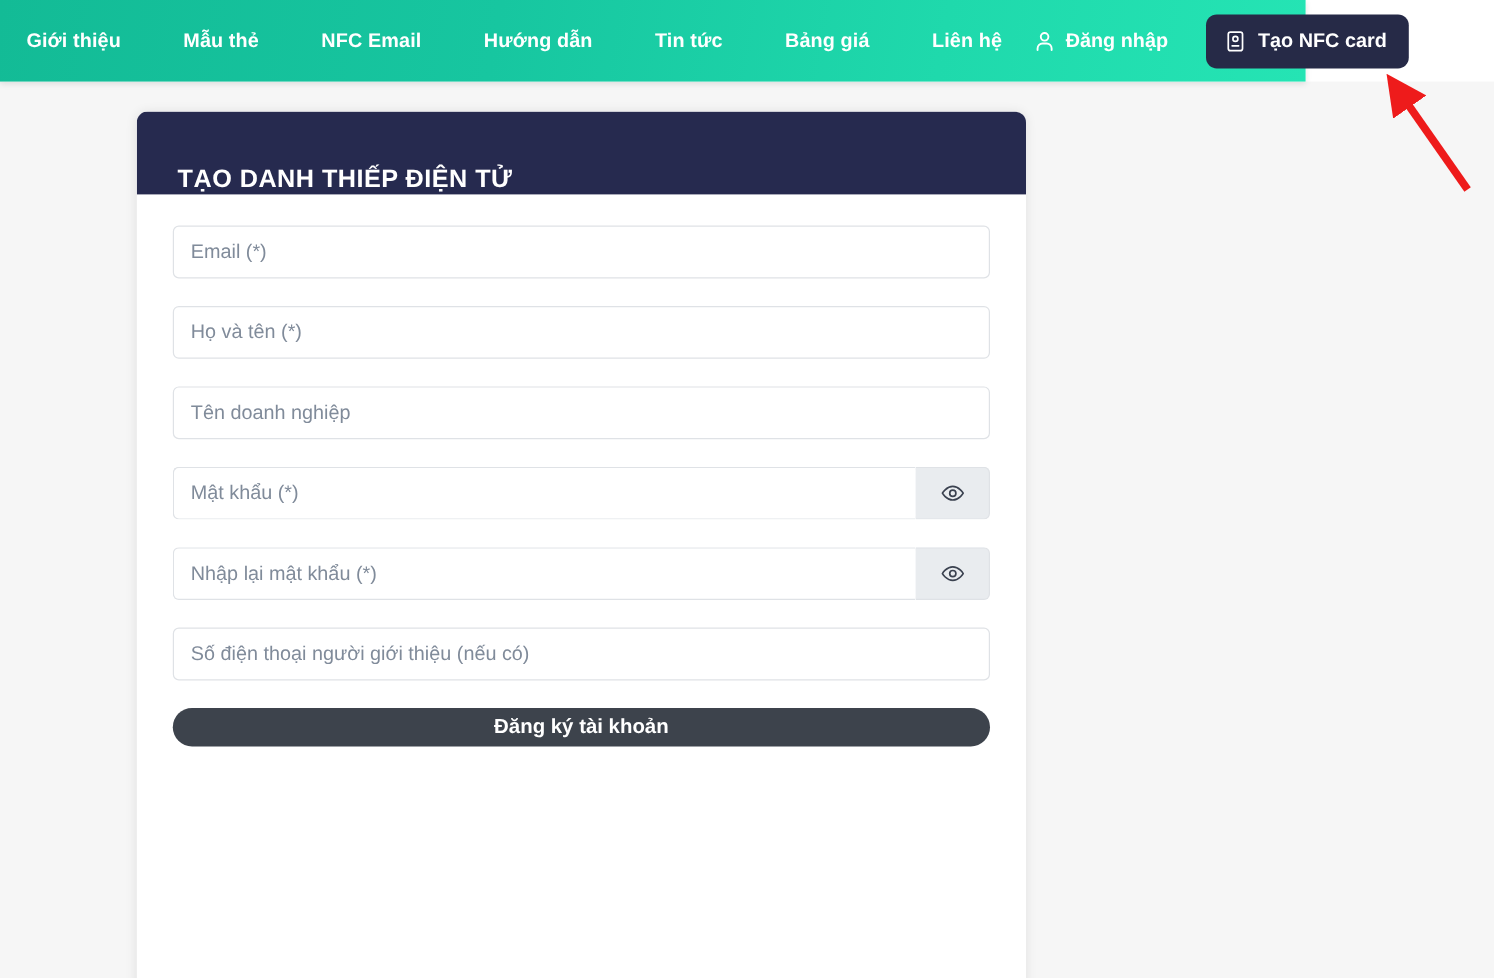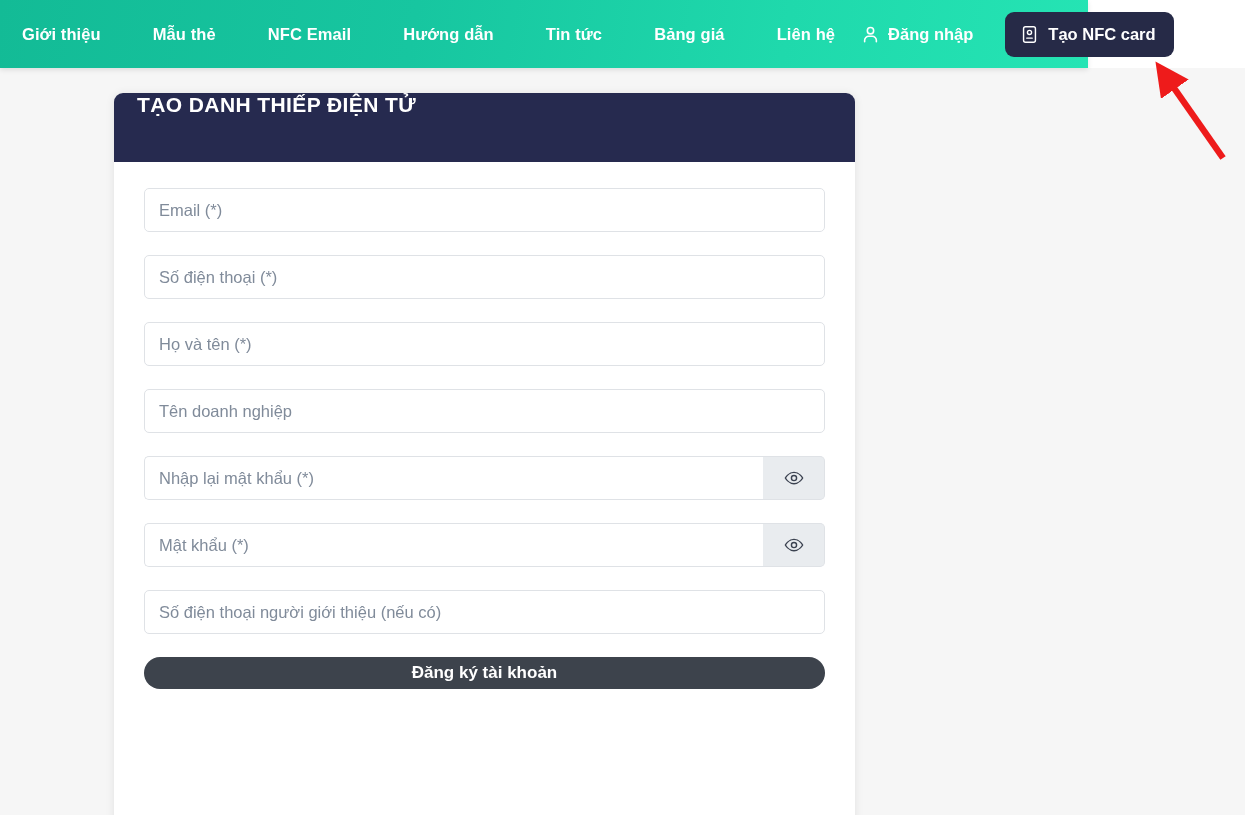--- a/index.html
+++ b/index.html
@@ -117,22 +117,22 @@
     border-radius: 9px 9px 0 0;
     box-shadow: 0 1px 10px rgba(0,0,0,0.09);
     overflow: hidden;
     z-index: 3;
   }
 
   .card-header {
     height: 69px;
     background: #262a4f;
     display: flex;
-    align-items: flex-start;
-    padding-left: 23px;
+    align-items: flex-end;
+    padding-left: 34px;
   }
 
   .card-title {
     color: #ffffff;
     font-size: 21px;
     font-weight: 700;
     letter-spacing: 0.4px;
   }
 
   .card-body {
@@ -263,56 +263,53 @@
   <div class="card-header">
     <h1 class="card-title">TẠO DANH THIẾP ĐIỆN TỬ</h1>
   </div>
 
   <div class="card-body">
 
     <div class="field">
       <input type="text" placeholder="Email (*)" style="">
     </div>
 
-    <div class="field">
-      <input type="text" placeholder="Số điện thoại (*)" style="">
-    </div>
 
     <div class="field">
       <input type="text" placeholder="Họ và tên (*)" style="">
     </div>
 
     <div class="field">
       <input type="text" placeholder="Tên doanh nghiệp" style="">
+    </div>
+
+    <div class="field has-toggle">
+      <input type="text" placeholder="Mật khẩu (*)" style="">
+      <span class="toggle-pw">
+        <span>
+          <svg class="icon-eye" viewBox="0 0 24 24" fill="none" stroke="#3b4250" stroke-width="1.7" stroke-linecap="round" stroke-linejoin="round" aria-hidden="true">
+            <path d="M1.6 12S5.5 5.2 12 5.2 22.4 12 22.4 12 18.5 18.8 12 18.8 1.6 12 1.6 12z"></path>
+            <circle cx="12" cy="12" r="3.1"></circle>
+          </svg>
+        </span>
+      </span>
     </div>
 
     <div class="field has-toggle">
       <input type="text" placeholder="Nhập lại mật khẩu (*)" style="">
       <span class="toggle-pw">
         <span>
           <svg class="icon-eye" viewBox="0 0 24 24" fill="none" stroke="#3b4250" stroke-width="1.7" stroke-linecap="round" stroke-linejoin="round" aria-hidden="true">
             <path d="M1.6 12S5.5 5.2 12 5.2 22.4 12 22.4 12 18.5 18.8 12 18.8 1.6 12 1.6 12z"></path>
             <circle cx="12" cy="12" r="3.1"></circle>
           </svg>
         </span>
       </span>
     </div>
 
-    <div class="field has-toggle">
-      <input type="text" placeholder="Mật khẩu (*)" style="">
-      <span class="toggle-pw">
-        <span>
-          <svg class="icon-eye" viewBox="0 0 24 24" fill="none" stroke="#3b4250" stroke-width="1.7" stroke-linecap="round" stroke-linejoin="round" aria-hidden="true">
-            <path d="M1.6 12S5.5 5.2 12 5.2 22.4 12 22.4 12 18.5 18.8 12 18.8 1.6 12 1.6 12z"></path>
-            <circle cx="12" cy="12" r="3.1"></circle>
-          </svg>
-        </span>
-      </span>
-    </div>
-
     <div class="field">
       <input type="text" placeholder="Số điện thoại người giới thiệu (nếu có)" style="">
     </div>
 
 
     <button class="btn-submit">Đăng ký tài khoản</button>
 
   </div>
 </section>
 

